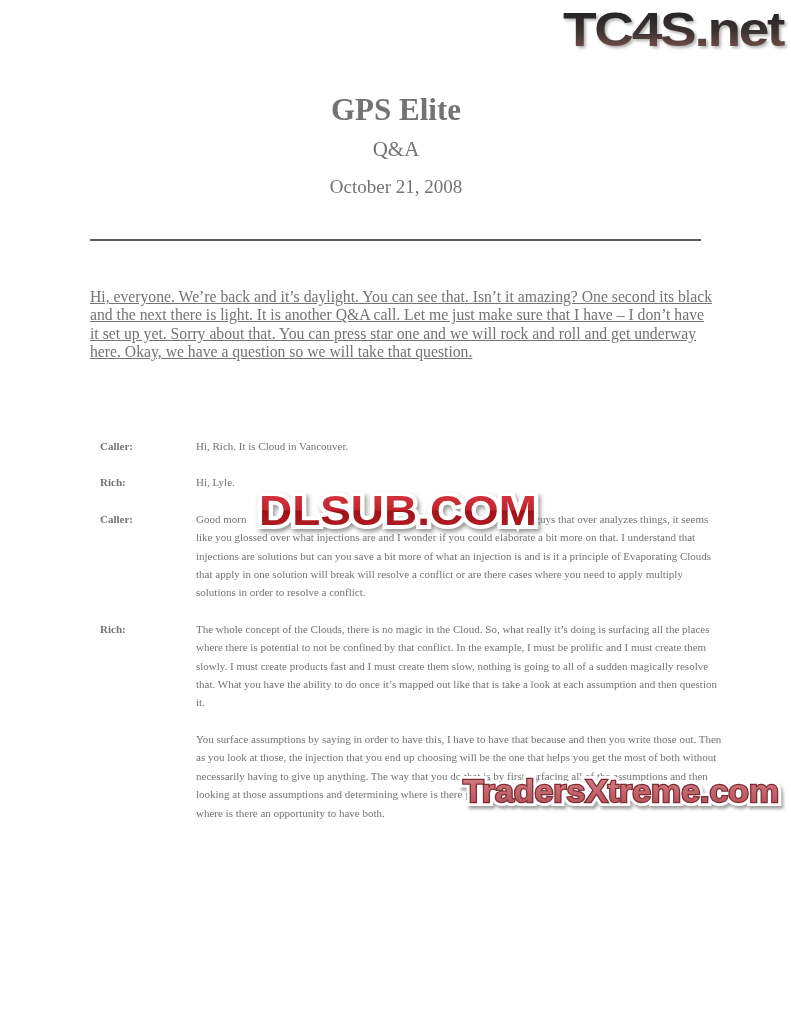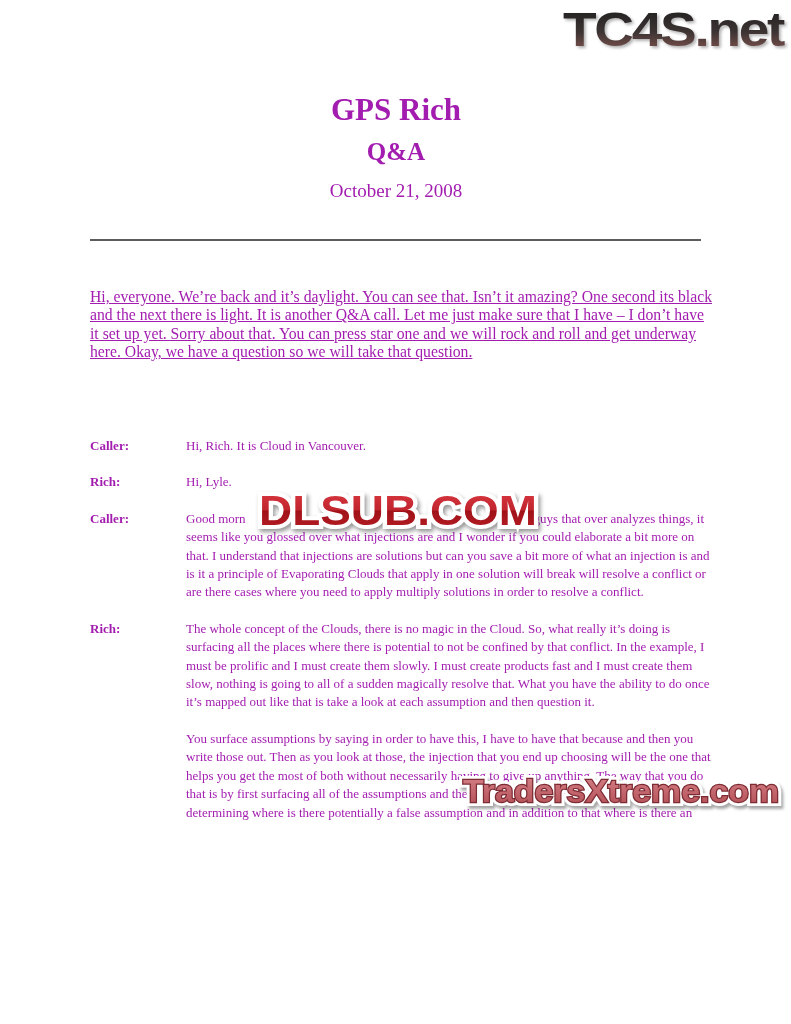--- a/index.html
+++ b/index.html
@@ -2,37 +2,37 @@
 <html><head>
 <meta charset="utf-8">
 <style>
   html, body { margin:0; padding:0; background:#ffffff; }
   .page {
     position: relative;
     width: 791px;
     height: 820px;
     background: #ffffff;
     font-family: "Liberation Serif", "DejaVu Serif", serif;
-    color: #a21caf;
+    color: #737373;
     overflow: hidden;
   }
 
   
   .tc4s { position: absolute; top: 0px; right: 2px; }
 
   
   .titles {
     position: absolute;
     top: 94px;
     left: 90px;
     width: 612px;
     text-align: center;
   }
   .doc-title   { font-size: 31px; font-weight: bold; line-height: 1; }
-  .doc-subtitle{ font-size: 25px; font-weight: bold; line-height: 1; margin-top: 14px; }
+  .doc-subtitle{ font-size: 21px; font-weight: normal; line-height: 1; margin-top: 14px; }
   .doc-date    { font-size: 19px; line-height: 1; margin-top: 17px; }
 
   
   .rule {
     position: absolute;
     top: 239px;
     left: 90px;
     width: 611px;
     border-top: 2px solid #5c5c5c;
   }
@@ -45,23 +45,23 @@
     width: 622px;
     margin: 0;
     font-size: 15.7px;
     line-height: 18.4px;
     text-decoration: underline;
   }
 
   .dialogue {
     position: absolute;
     top: 437px;
-    left: 90px;
+    left: 100px;
     width: 622px;
-    font-size: 13px;
+    font-size: 11px;
     line-height: 18.4px;
   }
   .row { display: grid; grid-template-columns: 96px 1fr; margin-bottom: 18px; }
   .speaker { font-weight: bold; }
   .speech p { margin: 0 0 18px 0; }
   .speech p:last-child { margin-bottom: 0; }
   .wm-gap { display: inline-block; width: 288px; height: 1px; }
 
   
   .watermark { position: absolute; left: 247px; top: 480px; }
@@ -83,21 +83,21 @@
           <stop offset="0" stop-color="#1c1c1c"></stop>
           <stop offset="0.55" stop-color="#3c3433"></stop>
           <stop offset="1" stop-color="#8f5a54"></stop>
         </linearGradient>
       </defs>
       <text x="116" y="46" text-anchor="middle" font-weight="bold" font-size="48" letter-spacing="-2" textLength="220" lengthAdjust="spacingAndGlyphs" fill="url(#gTc)" style="filter: drop-shadow(2px 2px 1.5px rgba(0,0,0,0.30));">TC4S.net</text>
     </svg>
   </div>
 
   <div class="titles">
-    <div class="doc-title">GPS Rich</div>
+    <div class="doc-title">GPS Elite</div>
     <div class="doc-subtitle">Q&amp;A</div>
     <div class="doc-date">October 21, 2008</div>
   </div>
 
   <div class="rule"></div>
 
   <p class="intro">Hi, everyone. We’re back and it’s daylight. You can see that. Isn’t it amazing? One second its black and the next there is light. It is another Q&amp;A call. Let me just make sure that I have – I don’t have it set up yet. Sorry about that. You can press star one and we will rock and roll and get underway here. Okay, we have a question so we will take that question.</p>
 
   <div class="dialogue">
 

